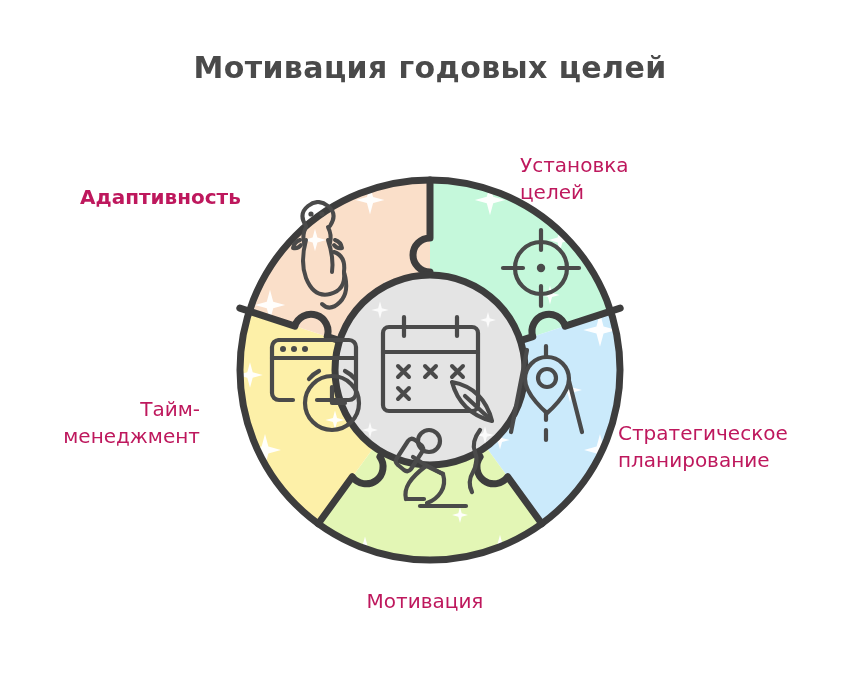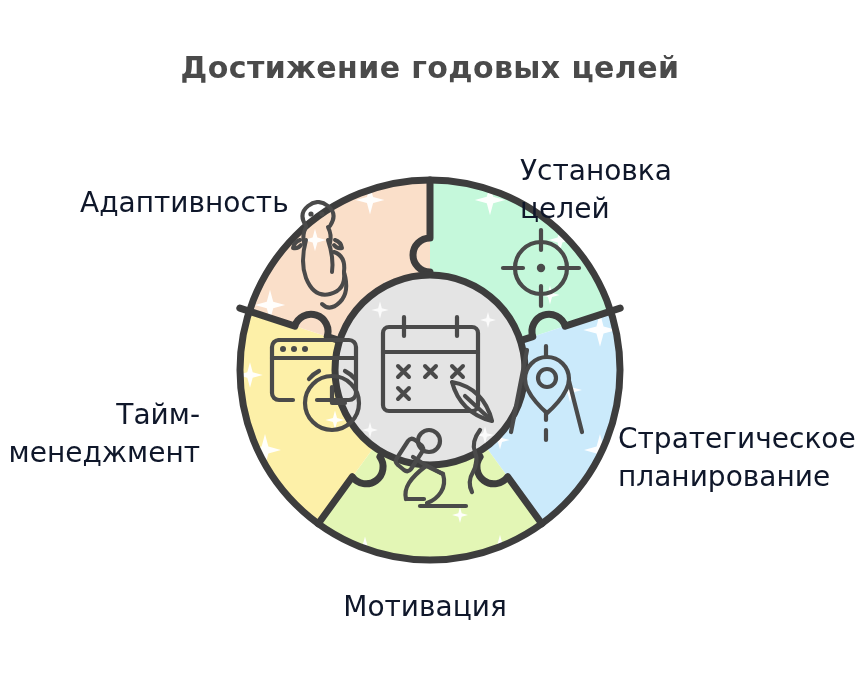--- a/index.html
+++ b/index.html
@@ -25,37 +25,37 @@
 
   .diagram{
     position:absolute;
     left:130px;top:120px;
     width:600px;height:500px;
   }
 
   .label{
     position:absolute;
     font-family:"DejaVu Sans", sans-serif;
-    font-size:28px;
-    color:#0f172a;
+    font-size:20px;
+    color:#be185d;
     line-height:1.35;
     white-space:pre-line;
   }
   .lbl-goal-setting{ left:520px; top:152px; text-align:left; width:200px;}
   .lbl-strategic{ left:618px; top:420px; text-align:left; width:230px;}
   .lbl-motivation{ left:260px; top:588px; text-align:center; width:330px;}
   .lbl-time{ left:0px; top:396px; text-align:right; width:200px;}
-  .lbl-adapt{ left:80px; top:184px; text-align:left; width:240px;}
+  .lbl-adapt{ left:80px; top:184px; text-align:left; width:240px;font-weight:bold;}
 </style>
 </head>
 <body>
 
 <div class="stage">
 
-  <div class="title">Достижение годовых целей</div>
+  <div class="title">Мотивация годовых целей</div>
 
   <div class="diagram">
     <svg viewBox="0 0 600 500" width="600" height="500">
       <defs>
 
         <g id="sparkle">
           <path d="M0,-16 L3.4,-3.4 L16,0 L3.4,3.4 L0,16 L-3.4,3.4 L-16,0 L-3.4,-3.4 Z" fill="#ffffff"></path>
         </g>
 
         <mask id="bandmask">

